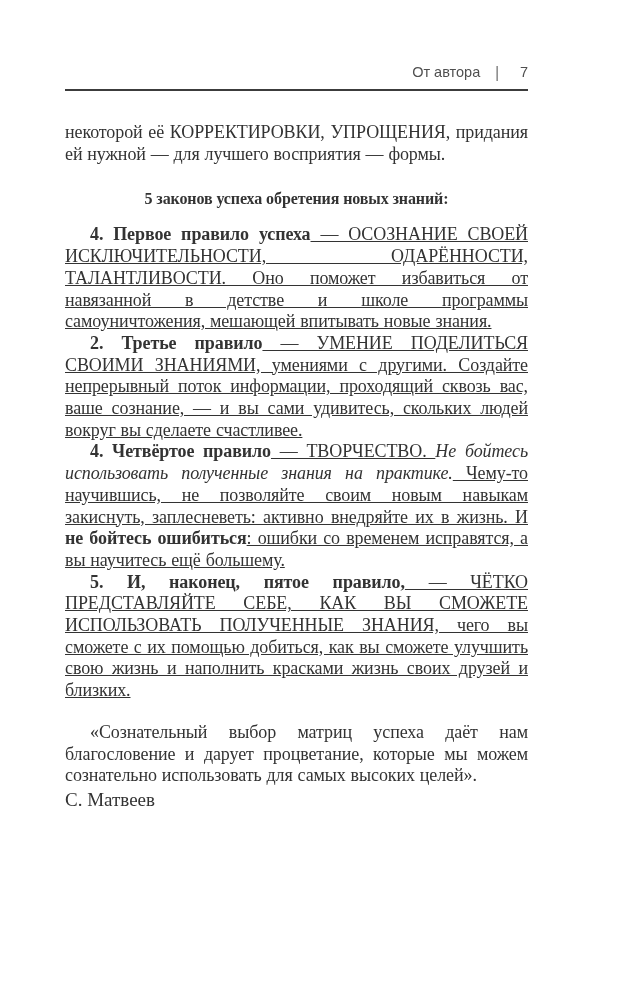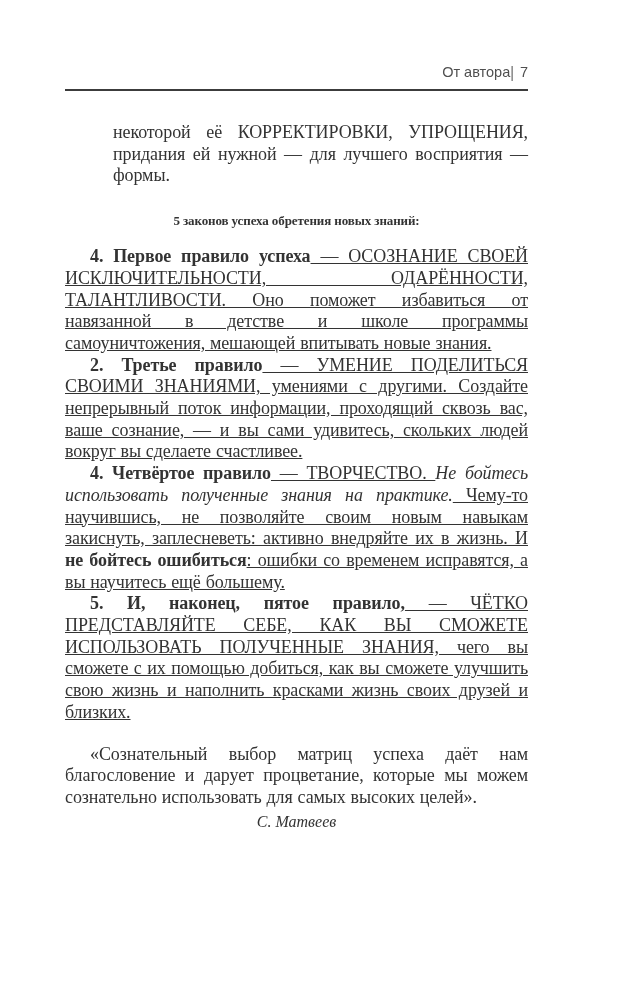--- a/index.html
+++ b/index.html
@@ -23,20 +23,21 @@
     box-sizing:border-box;
     padding:64px 91px 0 65px;
     color:var(--text-color);
     overflow:hidden;
   }
   
   .running-head{
     display:flex;
     justify-content:flex-end;
     align-items:baseline;
+    gap:15px;
     font-family:"Liberation Sans", sans-serif;
     font-size:14.5px;
     line-height:16px;
     color:var(--header-color);
     padding-bottom:9px;
     border-bottom:2px solid var(--rule-color);
   }
   .running-head .sep{
     color:#6a6a6a;
     font-weight:300;
@@ -54,42 +55,40 @@
     margin:0;
     font-size:18px;
     line-height:21.7px;
     text-align:justify;
     text-indent:25px;
     letter-spacing:-0.1px;
     word-spacing:0.5px;
   }
   .body-paragraph.no-indent{
     text-indent:0;
-    margin-left:48px;
   }
   .section-heading{
     margin:22px 0 13px 0;
-    font-size:13px;
+    font-size:16px;
     line-height:24px;
     font-weight:bold;
     text-align:center;
     letter-spacing:-0.1px;
   }
   .seg-bold{font-weight:bold;}
   .seg-italic{font-style:italic;}
   .seg-regular{font-weight:normal;font-style:normal;text-decoration:underline;}
   .quote-block{
     margin-top:20px;
   }
   .quote-attribution{
     margin:2px 0 0 0;
-    font-size:16px;
+    font-size:19px;
     line-height:21px;
-    font-style:italic;
-    text-align:center;
+    text-align:left;
   }
 </style>
 </head>
 <body>
 
 <div class="book-page">
 
   <div class="running-head">
     <span>От автора</span>
     <span class="sep">|</span>

